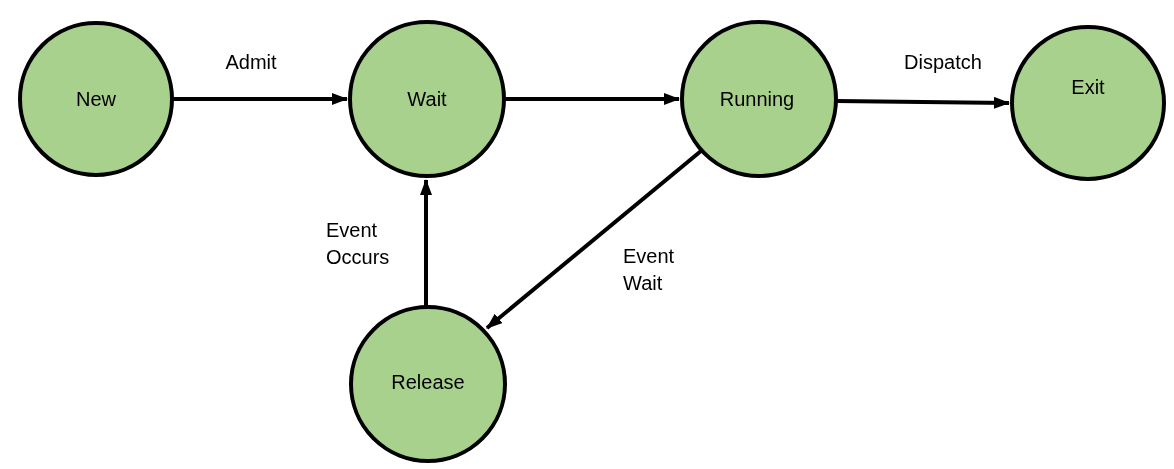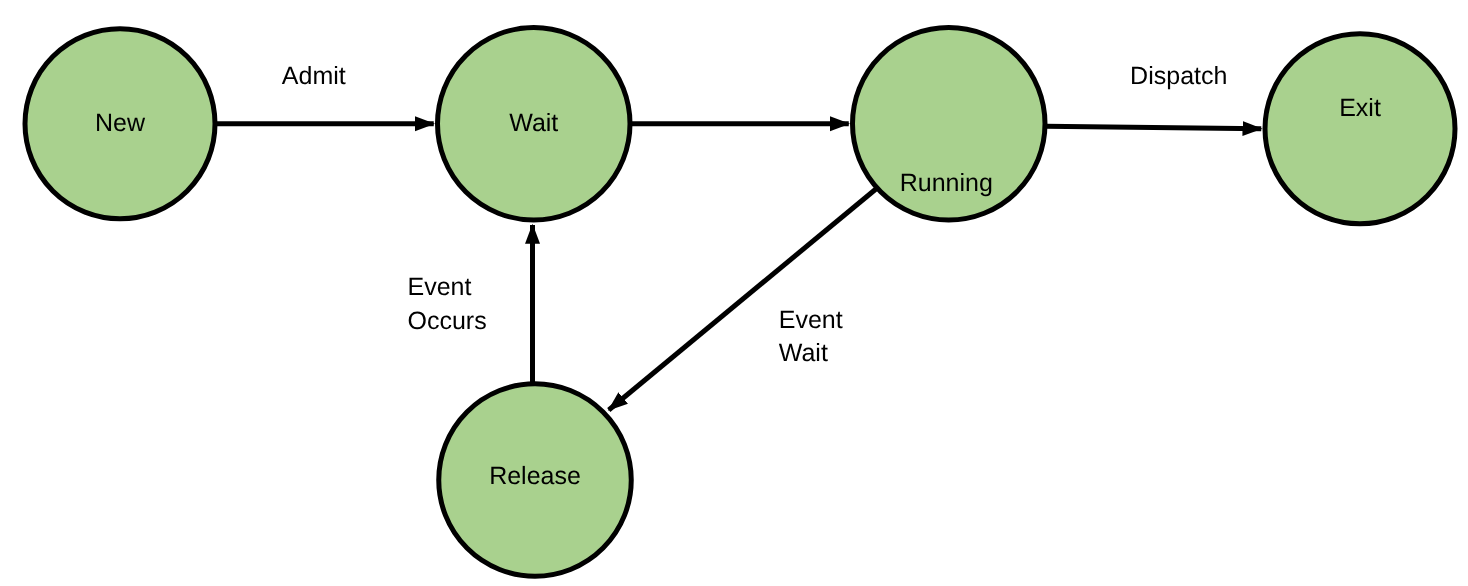--- a/index.html
+++ b/index.html
@@ -66,21 +66,21 @@
 
     <circle class="node" cx="96" cy="99" r="76" fill="#A9D18E"></circle>
     <circle class="node" cx="427" cy="99" r="77" fill="#A9D18E"></circle>
     <circle class="node" cx="759" cy="99" r="77" fill="#A9D18E"></circle>
     <circle class="node" cx="1088" cy="103" r="76" fill="#A9D18E"></circle>
     <circle class="node" cx="428" cy="384" r="77" fill="#A9D18E"></circle>
   </svg>
 
   <div class="label centered" style="left:96px;  top:99px;">New</div>
   <div class="label centered" style="left:427px; top:99px;">Wait</div>
-  <div class="label centered" style="left:757px; top:99px;margin-top:48px;">Running</div>
+  <div class="label centered" style="left:757px; top:99px;">Running</div>
   <div class="label centered" style="left:1088px;top:87px;">Exit</div>
   <div class="label centered" style="left:428px; top:382px;">Release</div>
 
   <div class="label centered" style="left:251px; top:62px;">Admit</div>
   <div class="label centered" style="left:943px; top:62px;">Dispatch</div>
   <div class="label" style="left:326px; top:217px;">Event
 Occurs</div>
   <div class="label" style="left:623px; top:243px;">Event
 Wait</div>
 

